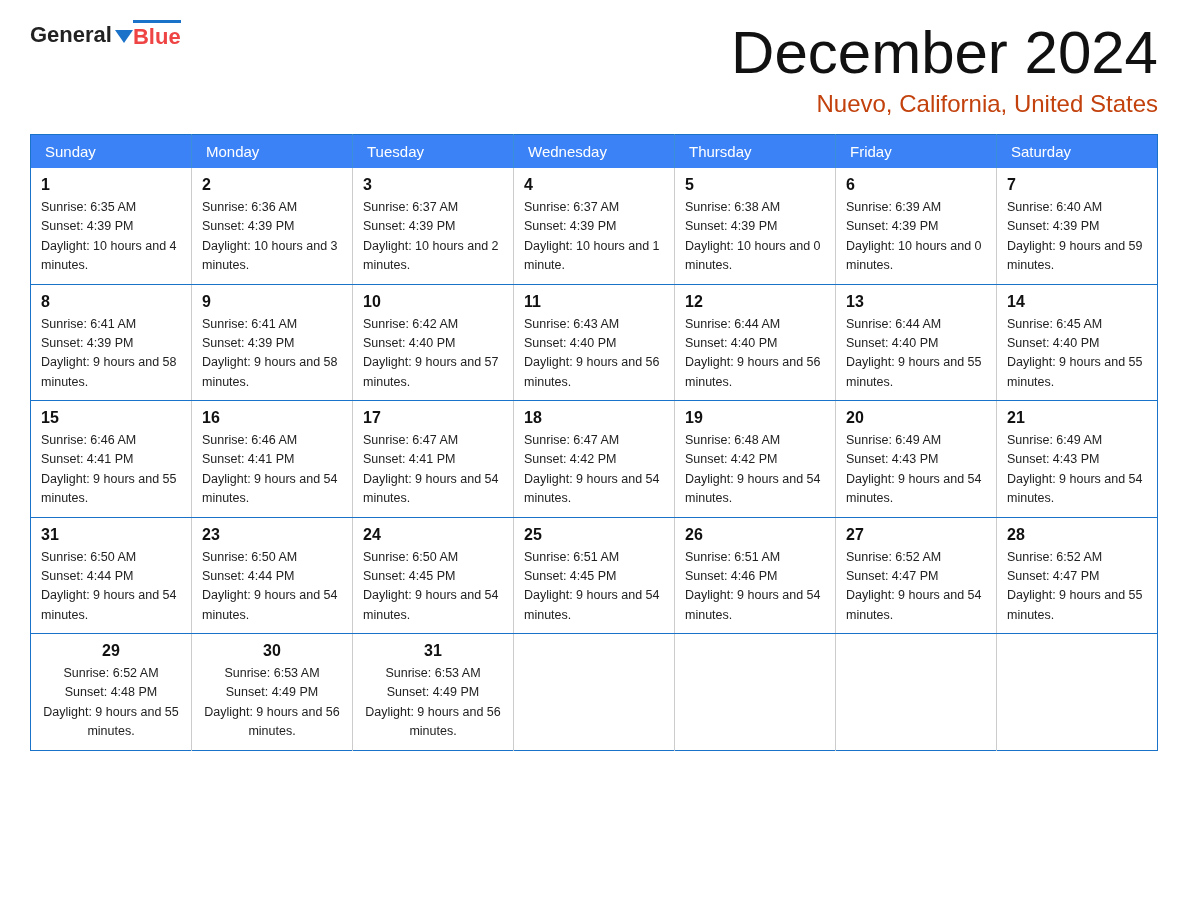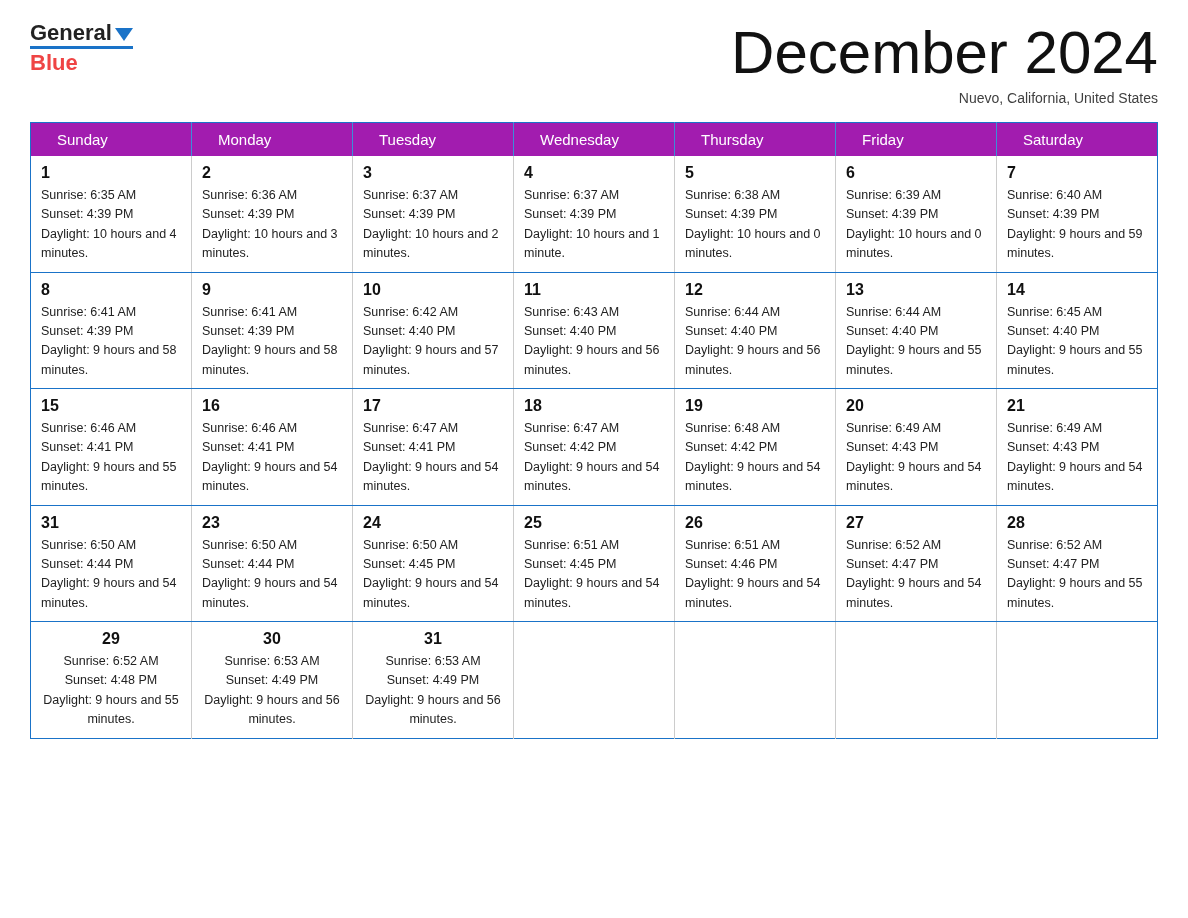--- a/index.html
+++ b/index.html
@@ -25,35 +25,35 @@
     .title-area {
       text-align: right;
     }
     .month-title {
       font-size: 60px;
       font-weight: 300;
       color: #111;
       line-height: 1.1;
     }
     .location {
-      font-size: 14px;
-      color: #404040;
+      font-size: 24px;
+      color: #c2410c;
       margin-top: 4px;
     }
     .calendar {
       width: 100%;
       border-collapse: collapse;
       border: 1.5px solid #1a73c8;
     }
     .calendar th {
-      background: #a21caf;
+      background: #3b82f6;
       color: #fff;
       font-size: 15px;
       font-weight: normal;
-      padding: 8px 26px;
+      padding: 8px 14px;
       text-align: left;
       border-right: 1px solid #3a8fd8;
     }
     .calendar th:last-child { border-right: none; }
     .calendar td {
       vertical-align: top;
       padding: 8px 10px;
       border-right: 1px solid #ccc;
       border-bottom: 1.5px solid #1a73c8;
       font-size: 13px;
@@ -72,21 +72,21 @@
     .day-info {
       font-size: 12.5px;
       line-height: 1.55;
       color: #222;
     }
     .empty-cell {
       background: #fff;
     }
     .logo-text-block {
       display: inline-flex;
-      flex-direction: column;
+      flex-direction: row;
     }
     .logo-top {
       font-size: 22px;
       font-weight: bold;
       color: #222;
       display: flex;
       align-items: center;
     }
     .logo-top .arrow {
       display: inline-block;

